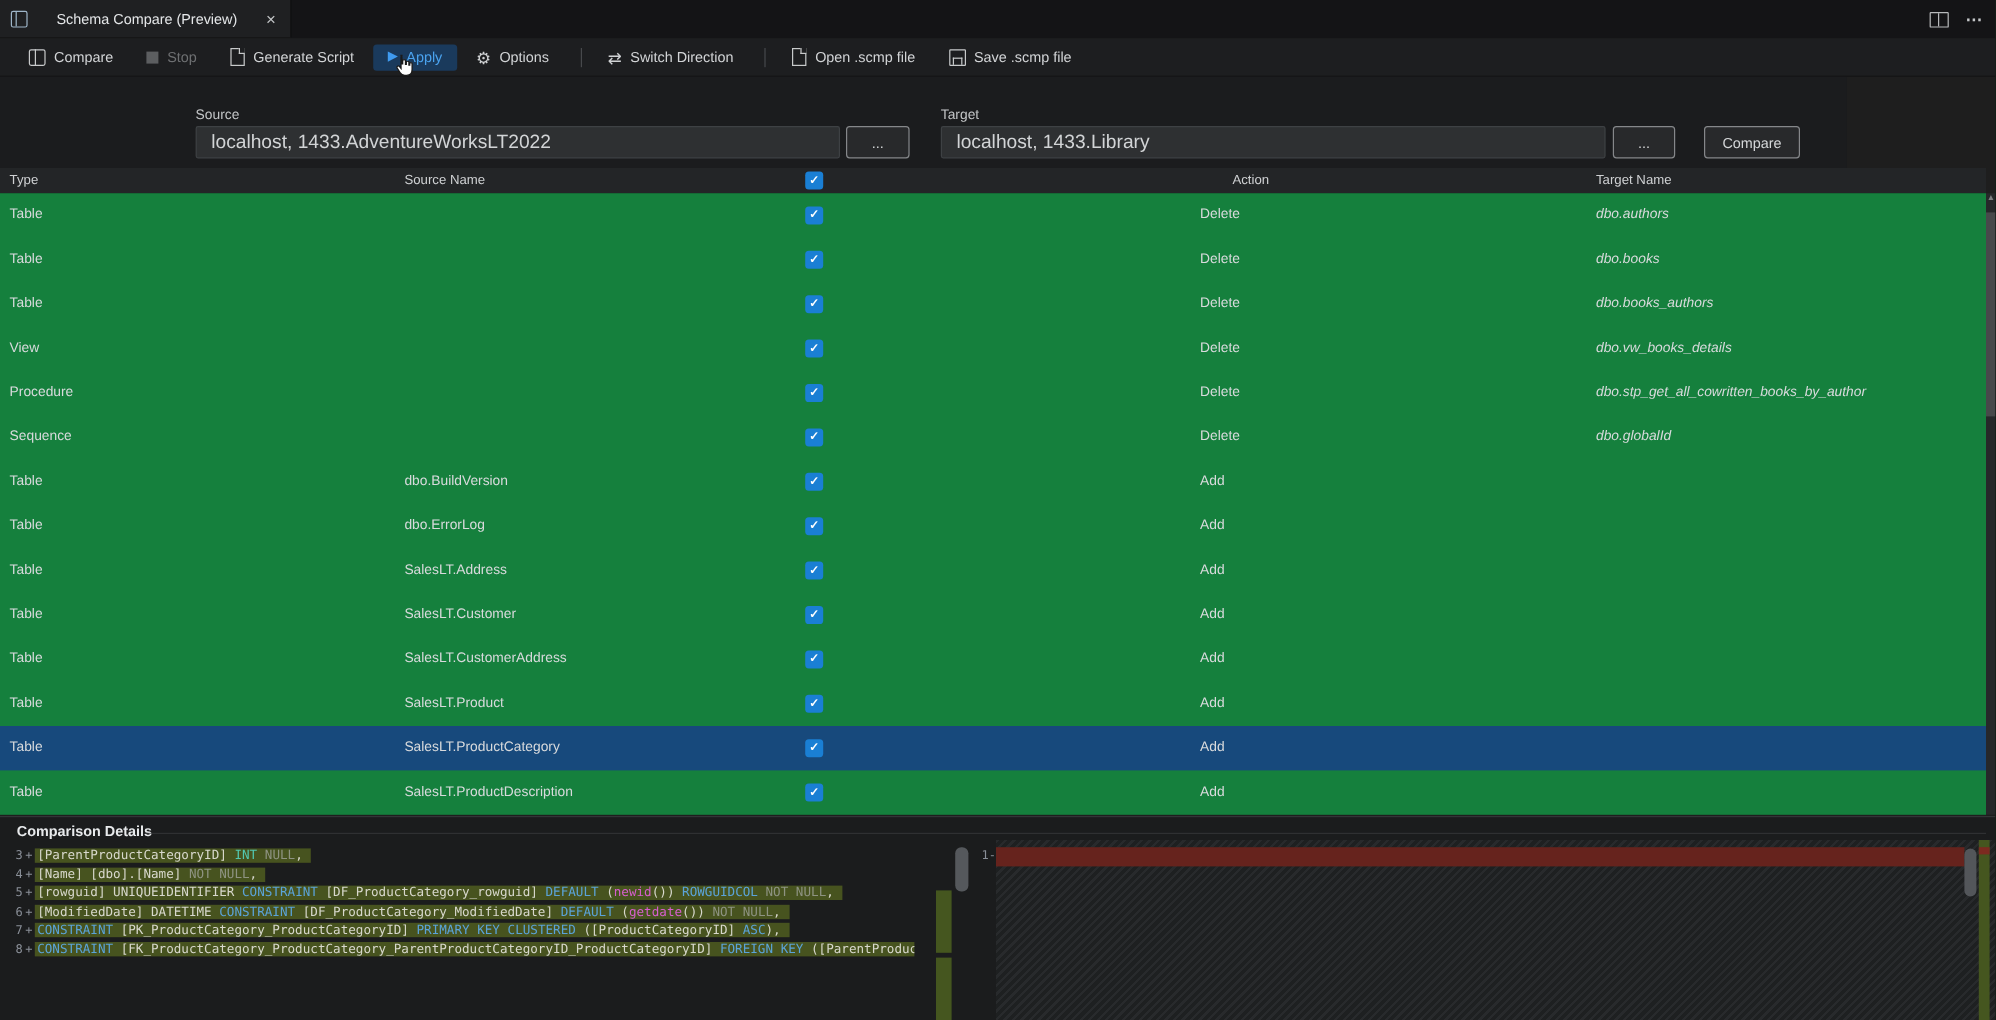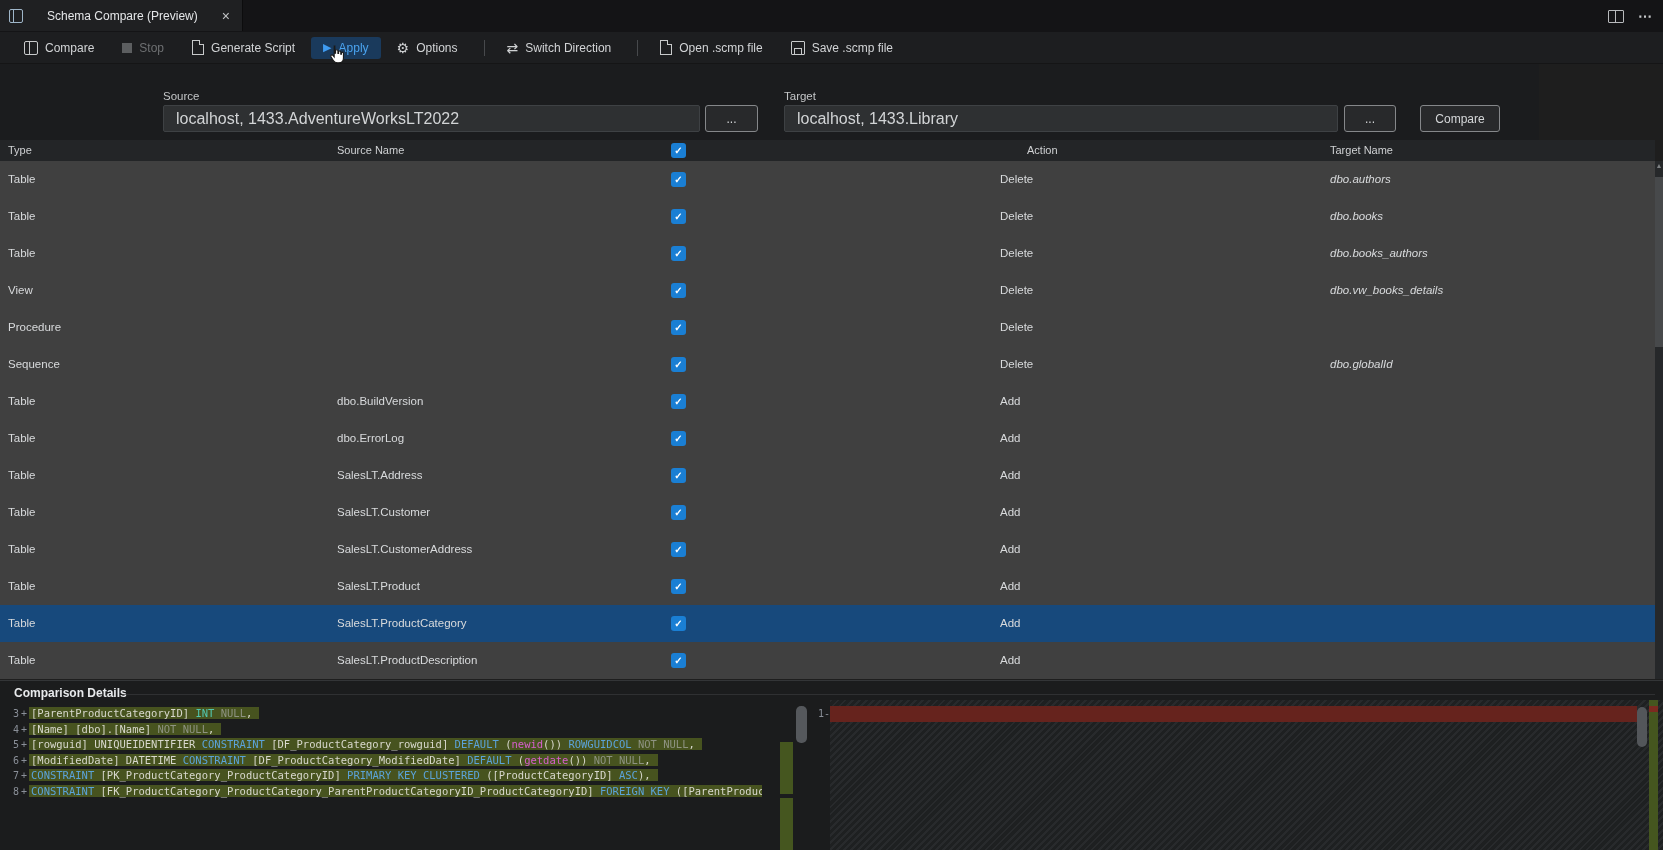--- a/index.html
+++ b/index.html
@@ -49,21 +49,21 @@
   .f-label{position:absolute;top:26px;font-size:11.5px;color:#c3c5c7;}
   .f-input{position:absolute;top:41px;height:27px;box-sizing:border-box;background:#2e3032;border:1px solid #3e4144;
            color:#d2d4d6;font-size:16px;font-family:"Liberation Sans",sans-serif;padding:0 12px;border-radius:2px;}
   .f-btn{position:absolute;top:41px;height:27px;box-sizing:border-box;background:#28292b;border:1px solid #85878a;
          color:#d5d7d9;font-size:12px;border-radius:3px;display:flex;align-items:center;justify-content:center;}
 
   
   .grid-header{position:absolute;left:0;top:140px;width:1655px;height:21px;background:#232527;
                border-bottom:1px solid rgba(0,0,0,.45);}
   .gh-label{position:absolute;top:0;line-height:21px;font-size:11px;color:#cfd1d3;white-space:nowrap;}
-  .rows{position:absolute;left:0;top:161px;width:1655px;height:518px;background:#404040;}
+  .rows{position:absolute;left:0;top:161px;width:1655px;height:518px;background:#15803d;}
   .row{position:relative;height:37px;}
   .row.selected{background:#17497c;}
   .cell{position:absolute;top:0;line-height:37px;font-size:11.5px;color:#d8dadc;white-space:nowrap;}
   .c-type{left:8px;}  .c-src{left:337px;}  .c-act{left:1000px;}  .c-tgt{left:1330px;font-style:italic;}
   .cbx{position:absolute;left:671px;width:15px;height:15px;background:#1a7fd4;border-radius:3px;
        color:#fff;font-size:10px;line-height:15px;text-align:center;font-weight:bold;}
   .row .cbx{top:11px;}
   .hdr-cbx{top:143px;position:absolute;}
 
   
@@ -200,20 +200,21 @@
         <span class="cell c-src"></span>
         <span class="cbx">✓</span>
         <span class="cell c-act">Delete</span>
         <span class="cell c-tgt">dbo.vw_books_details</span>
       </div>
       <div class="row">
         <span class="cell c-type">Procedure</span>
         <span class="cell c-src"></span>
         <span class="cbx">✓</span>
         <span class="cell c-act">Delete</span>
+        <span class="cell c-tgt">dbo.stp_get_all_cowritten_books_by_author</span>
       </div>
       <div class="row">
         <span class="cell c-type">Sequence</span>
         <span class="cell c-src"></span>
         <span class="cbx">✓</span>
         <span class="cell c-act">Delete</span>
         <span class="cell c-tgt">dbo.globalId</span>
       </div>
       <div class="row">
         <span class="cell c-type">Table</span>

